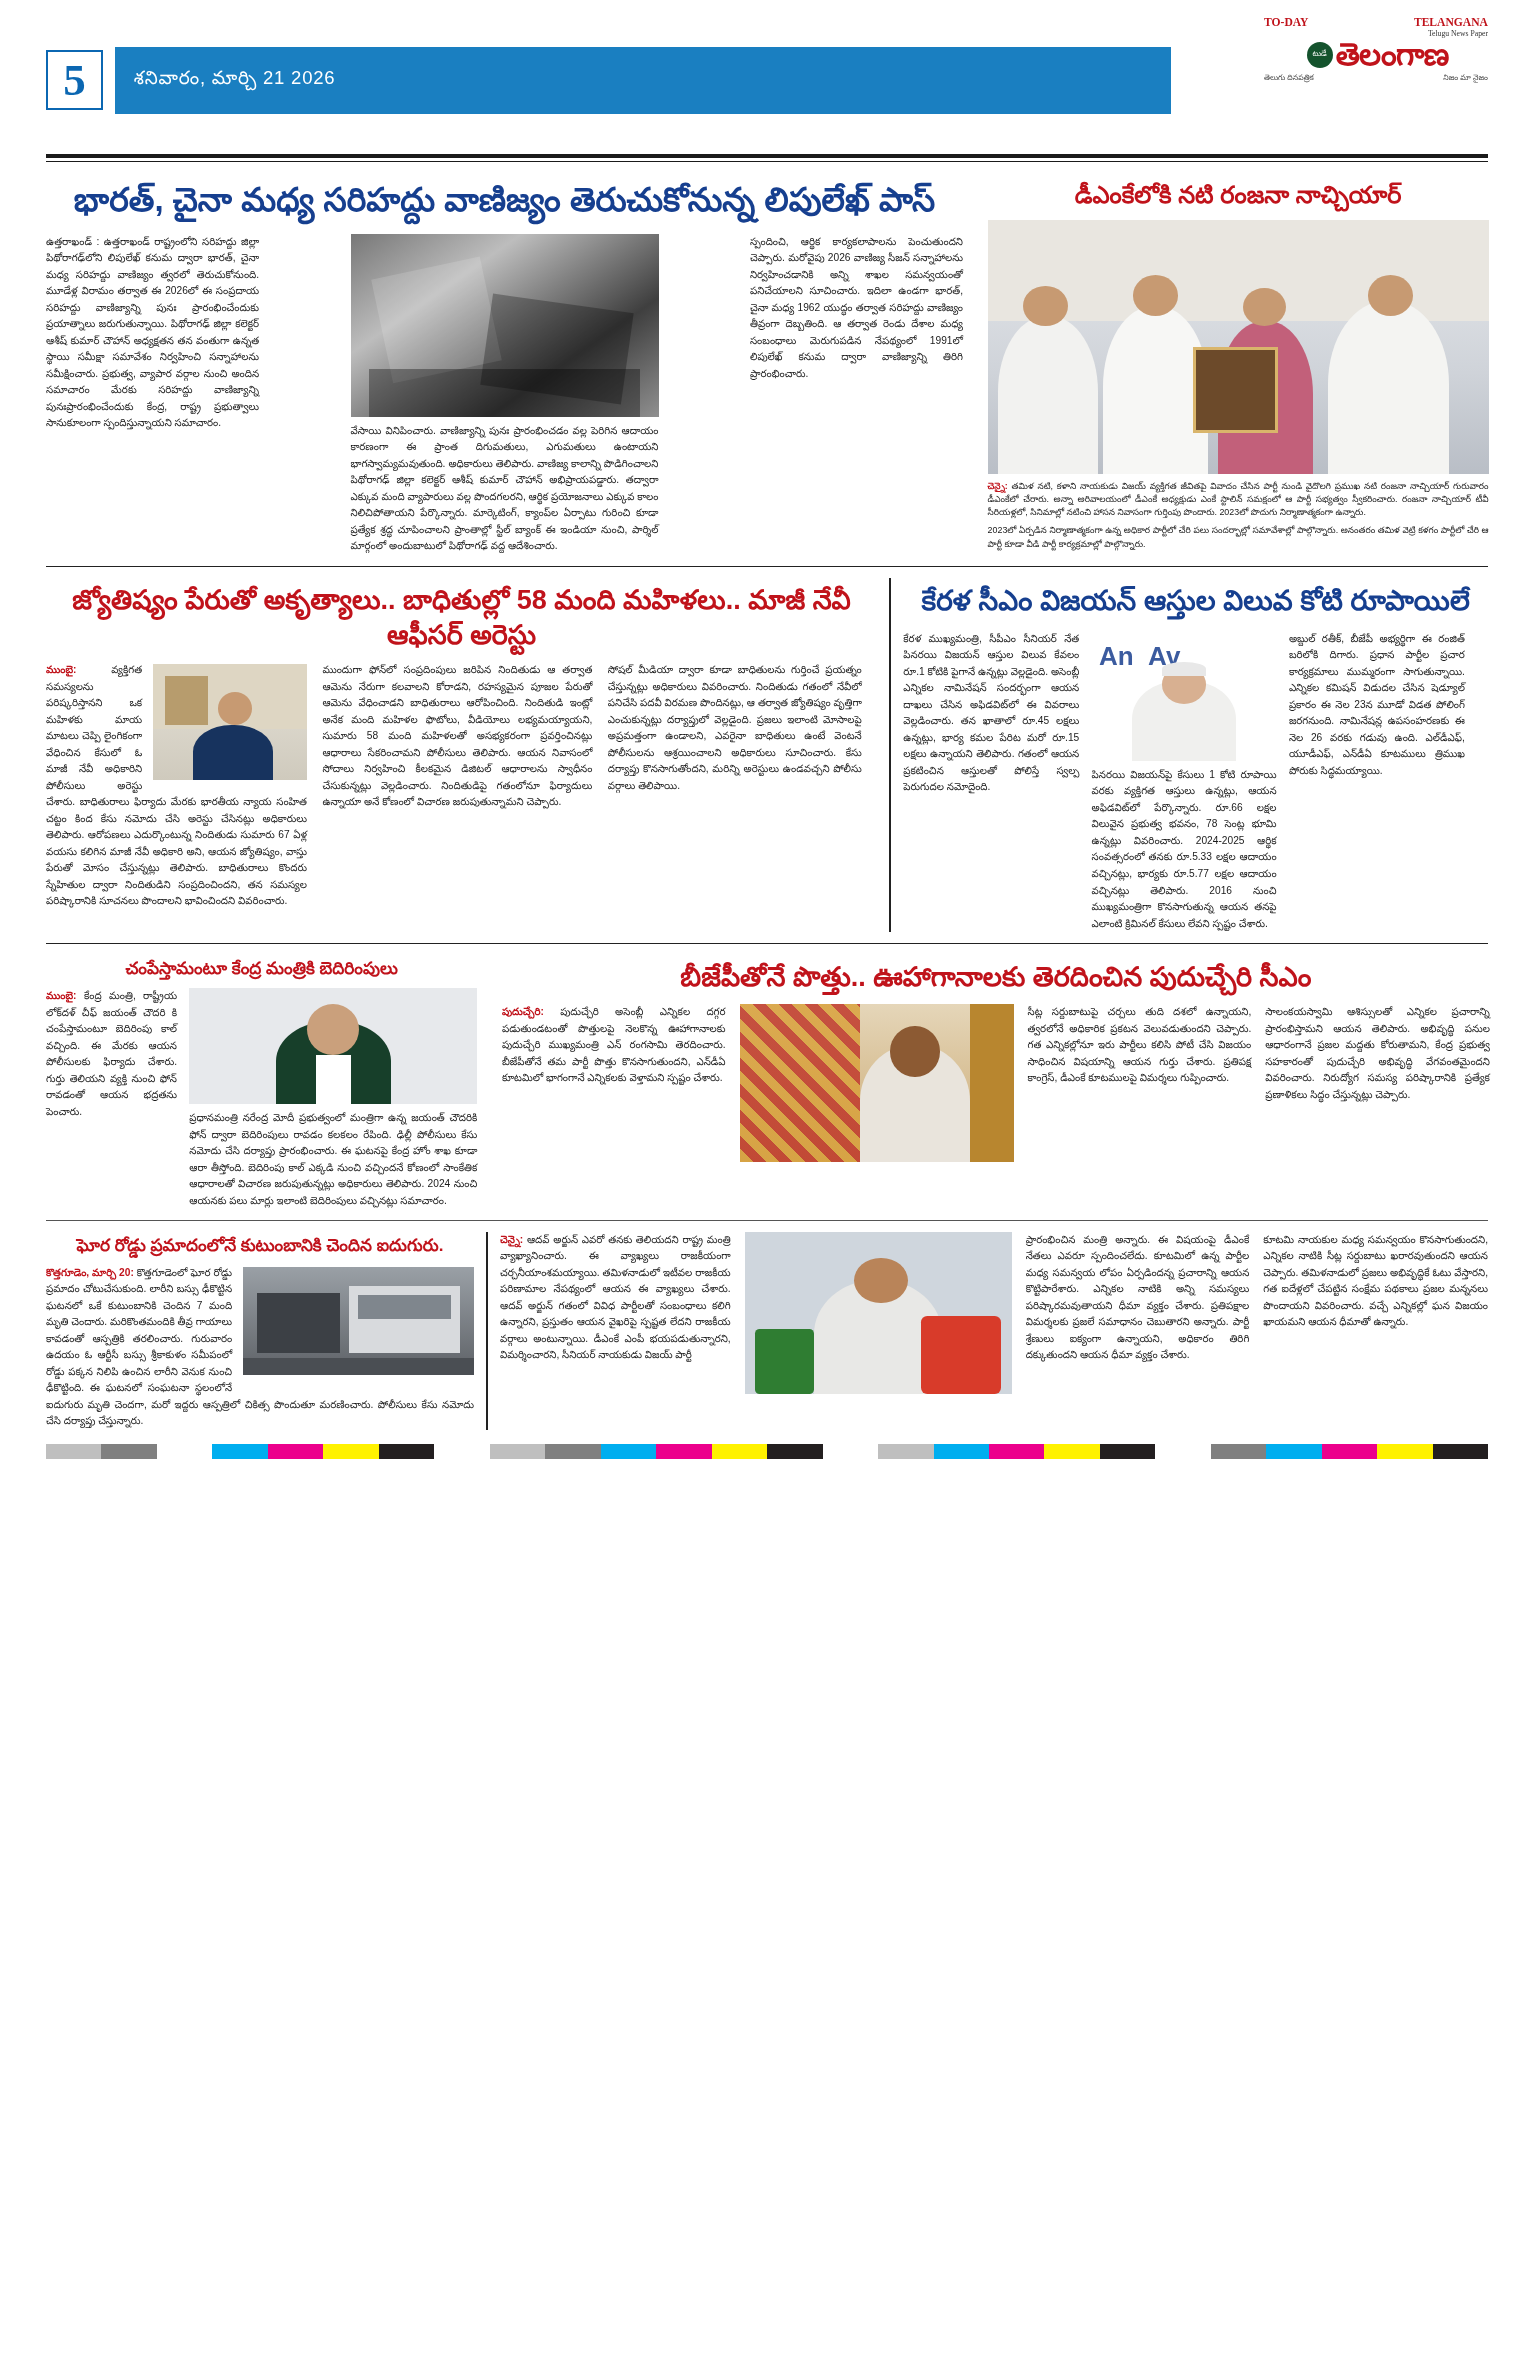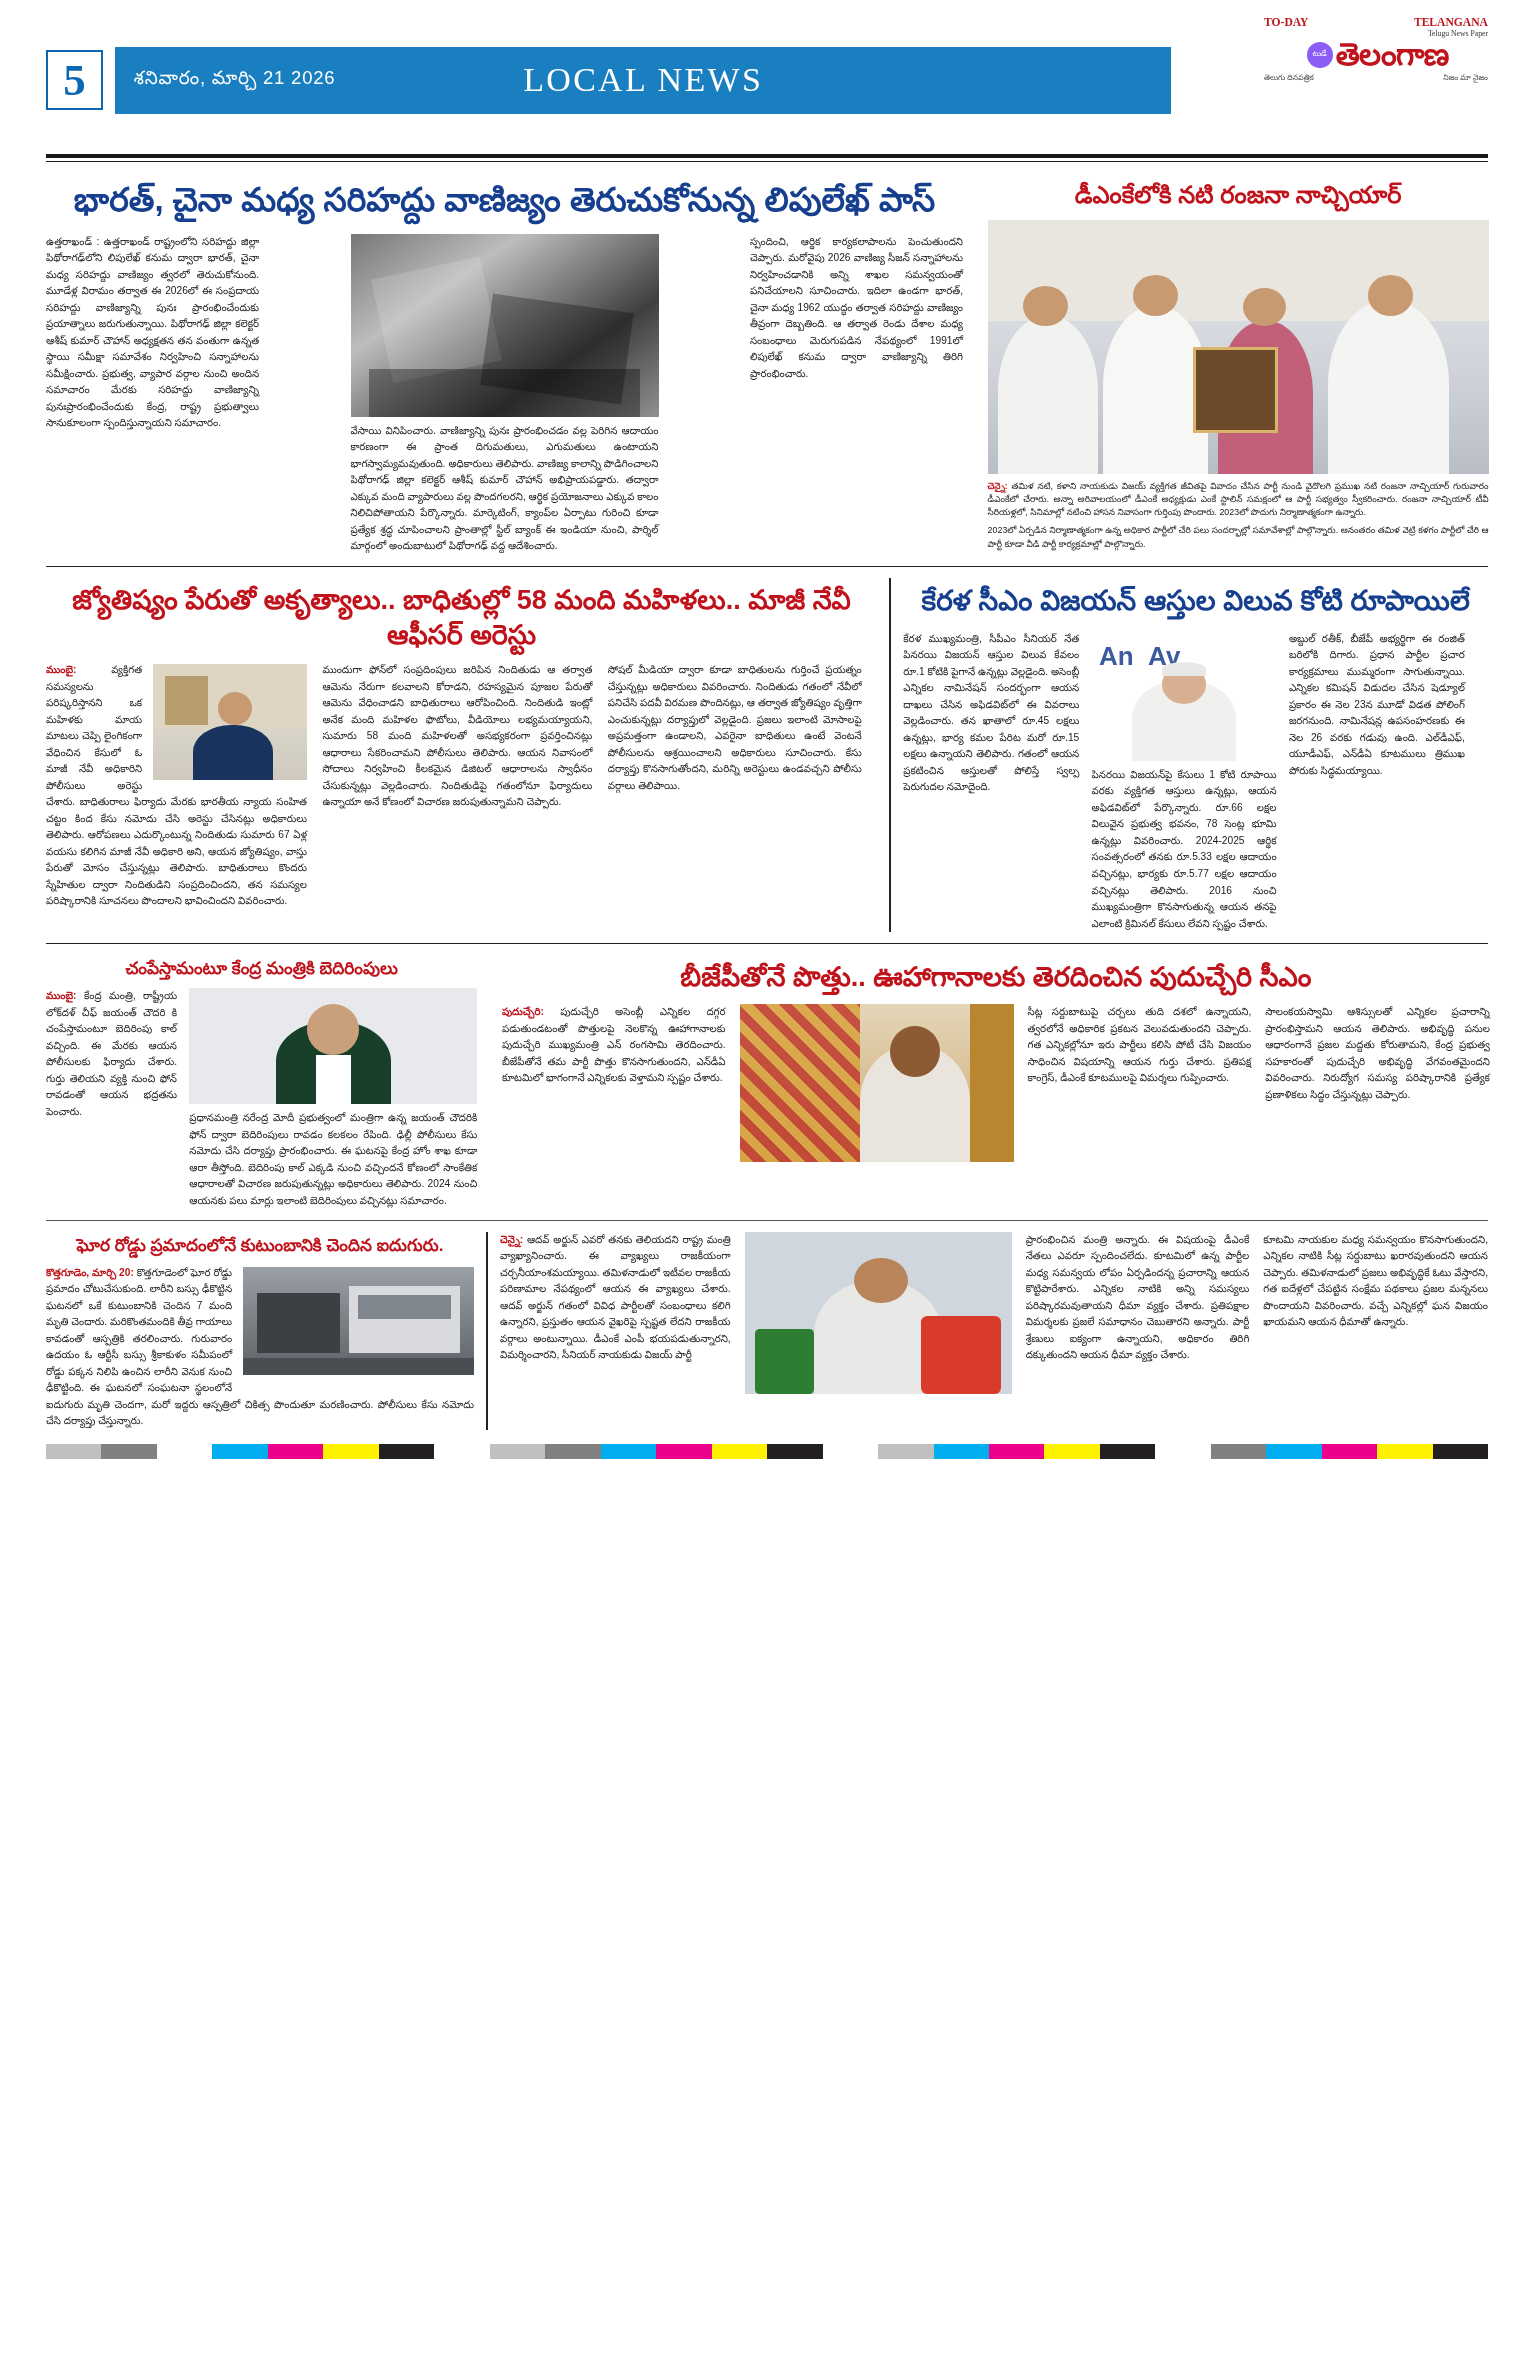--- a/index.html
+++ b/index.html
@@ -118,21 +118,21 @@
     display: flex;
     width: 100%;
     justify-content: space-between;
     font-size: 7.7px;
     color: #444;
     margin-top: 1.5px;
   }
   .logo-badge {
     width: 26px; height: 26px;
     border-radius: 50%;
-    background: #8b5cf6;
+    background: #14532d;
     color: #fff;
     font-size: 7.7px;
     display:flex; align-items:center; justify-content:center;
     margin: 0 3.1px;
   }
 
   .rule-thick { height: 3.9px; background: #1a1a1a; margin: 7.7px 46px 0 46px; }
   .rule-thin  { height: 1.5px; background: #1a1a1a; margin: 3.1px 46px 0 46px; }
 
   
@@ -230,21 +230,20 @@
 </head>
 <body>
 
 <div class="page">
 
   <div class="masthead">
     <div class="masthead-left">
       <div class="pageno-box">5</div>
       <div class="mh-blue-strip">
         <div class="mh-date">శనివారం, మార్చి 21  2026</div>
-        <div class="mh-title">LOCAL NEWS</div>
       </div>
       <div class="mh-white-gap"></div>
     </div>
     <div class="logo-block">
       <div class="logo-top">
         <span class="logo-today">TO-DAY</span>
         <span class="logo-telangana">
           <span>TELANGANA</span>
           <span class="logo-sub">Telugu News Paper</span>
         </span>

